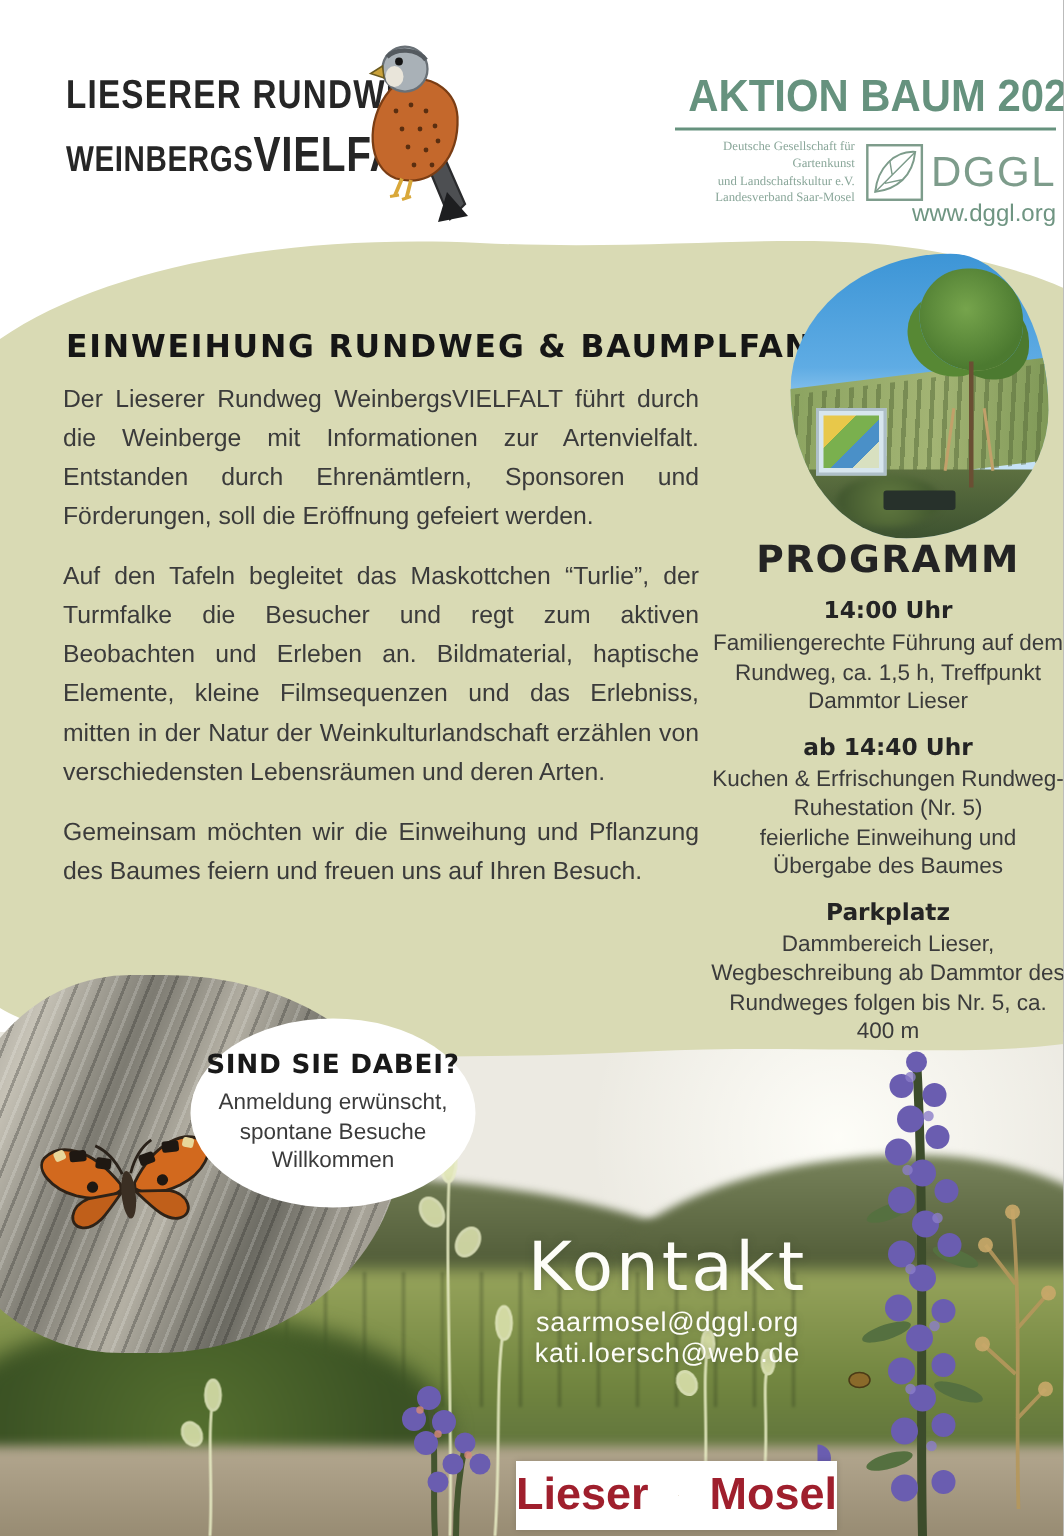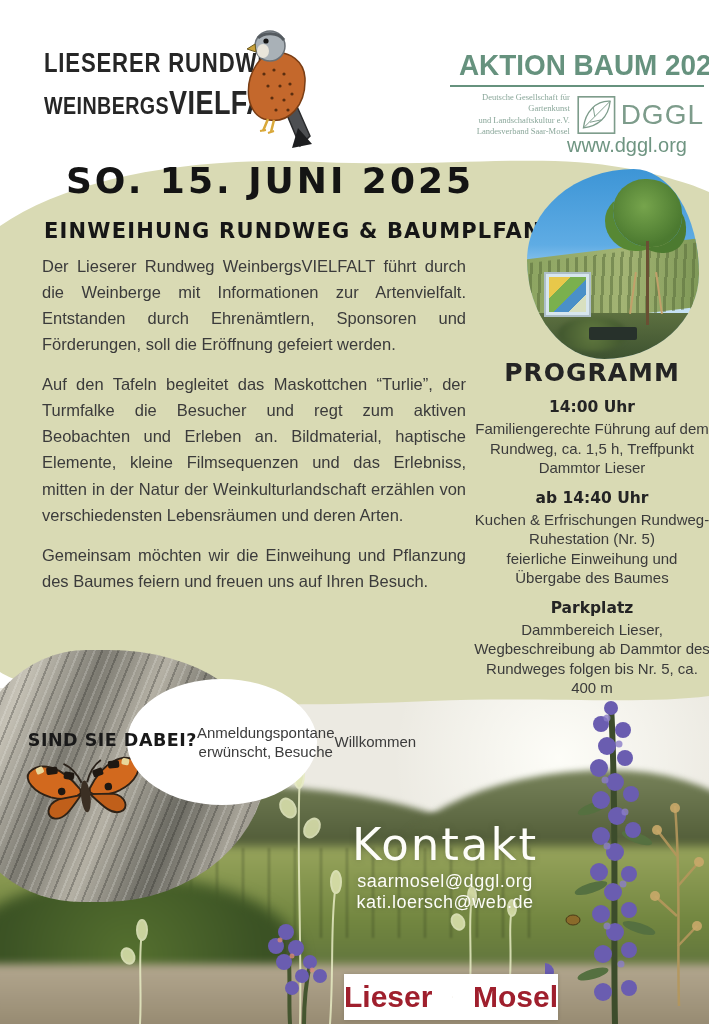--- a/index.html
+++ b/index.html
@@ -17,21 +17,21 @@
   .kestrel{left:230px;top:26px;z-index:3;}
 
   .aktion-wrap{left:450px;top:48px;width:254px;z-index:3;text-align:center;}
   .aktion-title{font-weight:bold;font-size:30px;color:#66927e;letter-spacing:0;
                 transform:scaleX(.93);transform-origin:center;white-space:nowrap;}
   .aktion-rule{margin-top:3px;height:2px;background:#66927e;}
   .dggl-row{left:450px;top:92px;width:254px;z-index:3;display:flex;align-items:center;justify-content:flex-end;}
   .dggl-desc{text-align:right;font-size:8.5px;line-height:1.35;color:#8aa79a;width:136px;font-family:Liberation Serif, serif;}
   .dggl-logo{margin:0 5px 0 7px;}
   .dggl-acronym{font-size:28px;color:#7d9c8b;letter-spacing:1px;}
-  .dggl-url{left:433px;top:134px;width:254px;z-index:3;text-align:right;font-size:20px;color:#6f9582;padding-right:2px;}
+  .dggl-url{left:450px;top:134px;width:254px;z-index:3;text-align:right;font-size:16px;color:#6f9582;padding-right:2px;}
 
   
   .beige-svg{left:0;top:148px;z-index:2;}
 
   
   .date-heading{left:50px;top:160px;width:440px;z-index:3;text-align:center;
     font-family:"DejaVu Sans",sans-serif;font-weight:bold;font-size:36px;letter-spacing:3px;color:#141414;white-space:nowrap;}
   .subheading{left:44px;top:219px;width:510px;z-index:3;
     font-family:"DejaVu Sans",sans-serif;font-weight:bold;font-size:21px;letter-spacing:1.2px;color:#161616;white-space:nowrap;}
   .body-copy{left:42px;top:253px;width:424px;z-index:3;color:#3b3b3b;
@@ -88,21 +88,21 @@
   
   .rock{left:-28px;top:650px;width:296px;height:252px;z-index:3;overflow:hidden;
     border-radius:42% 58% 60% 40% / 52% 46% 62% 38%;
     background:linear-gradient(112deg,#9b9890 0%,#c6c2b6 16%,#7d7b72 34%,#b4b0a4 50%,#6b6a62 68%,#a7a398 84%,#8b887e 100%);}
   .rock-streaks{position:absolute;inset:0;
     background:repeating-linear-gradient(112deg,rgba(35,35,32,.28) 0 2px,rgba(0,0,0,0) 2px 8px,rgba(255,255,250,.18) 8px 10px,rgba(0,0,0,0) 10px 15px);}
   .butterfly{position:absolute;left:52px;top:100px;transform:rotate(-6deg);}
 
   
   .bubble{left:127px;top:679px;width:190px;height:126px;z-index:4;background:#ffffff;border-radius:50%;
-    display:flex;flex-direction:row;align-items:center;justify-content:center;text-align:center;}
+    display:flex;flex-direction:column;align-items:center;justify-content:center;text-align:center;}
   .bubble-title{font-family:"DejaVu Sans",sans-serif;font-weight:bold;font-size:17.5px;letter-spacing:.5px;color:#191919;margin-bottom:5px;white-space:nowrap;}
   .bubble-line{font-size:15px;line-height:1.3;color:#3b3b3b;}
 
   
   .contact{left:285px;top:818px;width:320px;z-index:4;text-align:center;color:#fdfdf8;}
   .contact-title{font-family:"DejaVu Sans",sans-serif;font-size:45px;letter-spacing:2px;font-weight:normal;
     text-shadow:0 0 6px rgba(60,70,50,.35);}
   .contact-mail{font-size:18px;letter-spacing:.5px;line-height:1.18;text-shadow:0 0 5px rgba(60,70,50,.35);}
   .contact-mail:first-of-type{margin-top:8px;}
 
@@ -167,21 +167,20 @@
     </div>
     <svg class="dggl-logo" width="44" height="44" viewBox="0 0 48 48">
       <rect x="1.5" y="1.5" width="45" height="45" fill="none" stroke="#7d9c8b" stroke-width="2"></rect>
       <path d="M8,40 C10,20 24,6 41,7 C39,27 26,38 8,40 Z" fill="none" stroke="#7d9c8b" stroke-width="1.6"></path>
       <path d="M8,40 L41,7 M16,33 L30,30 M22,26 L20,14" fill="none" stroke="#7d9c8b" stroke-width="1.2"></path>
     </svg>
     <div class="dggl-acronym">DGGL</div>
   </div>
   <div class="abs dggl-url">www.dggl.org</div>
 
-  <div class="abs date-heading">SO. 15. JUNI 2025</div>
   <div class="abs subheading">EINWEIHUNG RUNDWEG &amp; BAUMPLFANZUNG</div>
 
   <div class="abs body-copy">
     <p>Der Lieserer Rundweg WeinbergsVIELFALT führt durch die Weinberge mit Informationen zur Artenvielfalt. Entstanden durch Ehrenämtlern, Sponsoren und Förderungen, soll die Eröffnung gefeiert werden.</p>
     <p>Auf den Tafeln begleitet das Maskottchen “Turlie”, der Turmfalke die Besucher und regt zum aktiven Beobachten und Erleben an. Bildmaterial, haptische Elemente, kleine Filmsequenzen und das Erlebniss, mitten in der Natur der Weinkulturlandschaft erzählen von verschiedensten Lebensräumen und deren Arten.</p>
     <p>Gemeinsam möchten wir die Einweihung und Pflanzung des Baumes feiern und freuen uns auf Ihren Besuch.</p>
   </div>
 
   <div class="abs photo-blob">
     <div class="pb-sky"></div>

